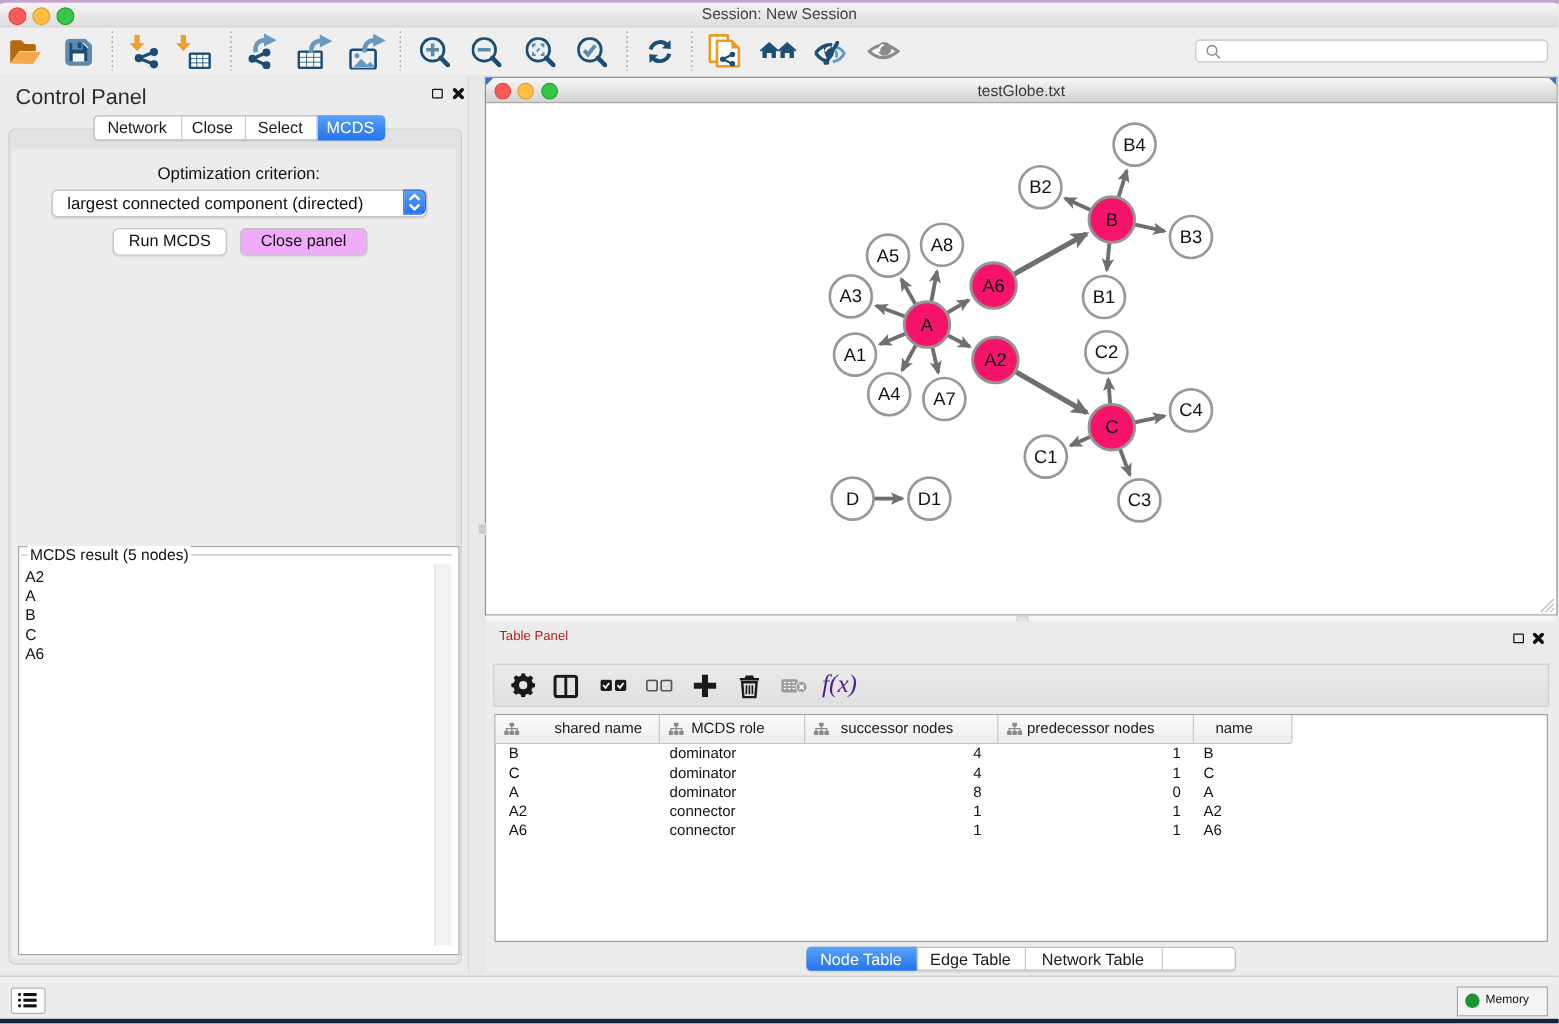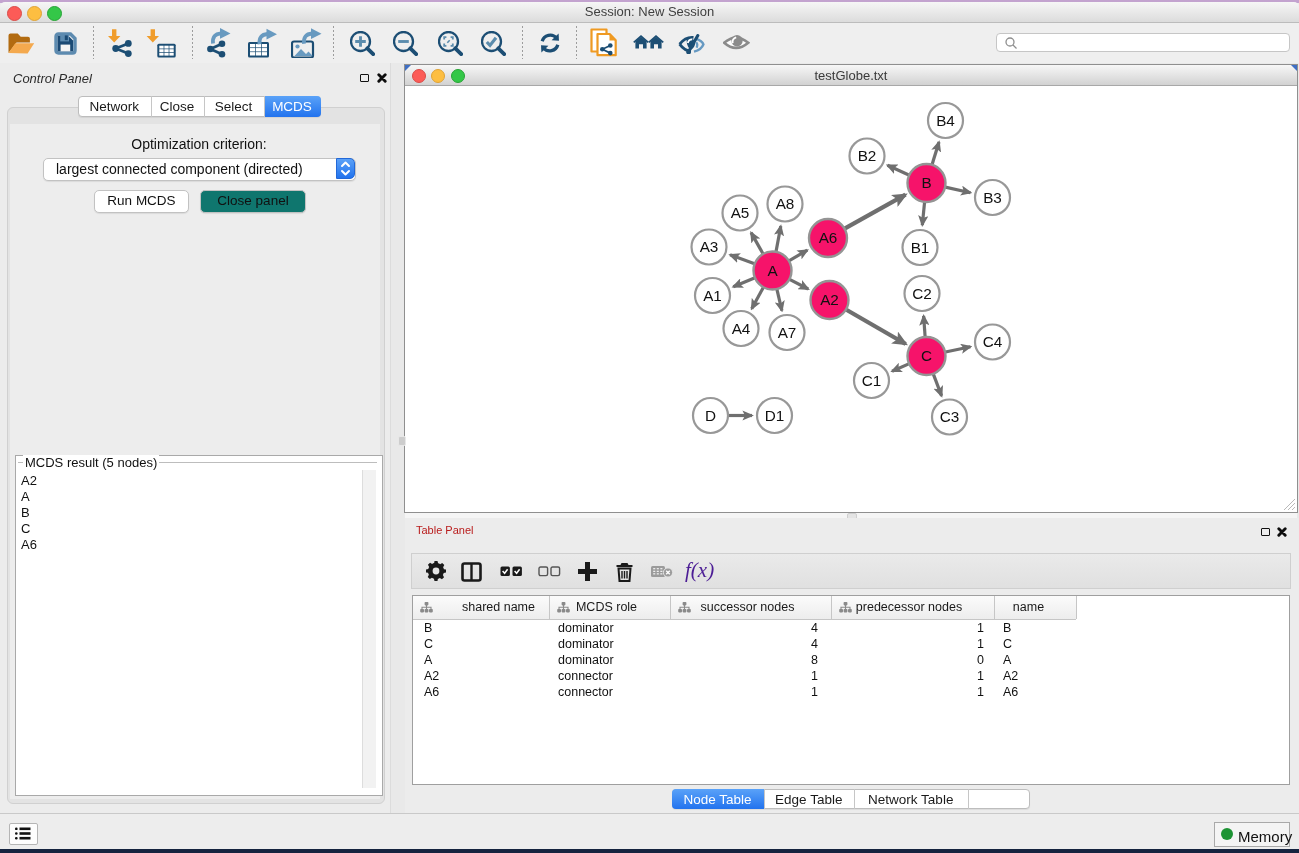--- a/index.html
+++ b/index.html
@@ -150,21 +150,21 @@
 <div class="abs" style="left:522px;top:26px;width:1px;height:33px;background-image:repeating-linear-gradient(#9c9c9c 0 1.6px, transparent 1.6px 4px);"></div>
 <div class="abs" style="left:576px;top:26px;width:1px;height:33px;background-image:repeating-linear-gradient(#9c9c9c 0 1.6px, transparent 1.6px 4px);"></div>
 
 <div class="abs" style="left:996px;top:33px;width:292px;height:17px;background:#fff;border:1px solid #c6c6c6;border-radius:4px;"></div>
 <svg class="abs" style="left:1004px;top:36px" width="14" height="14" viewBox="0 0 14 14">
     <circle cx="6" cy="6" r="4" fill="none" stroke="#8e8e8e" stroke-width="1.3"></circle>
     <line x1="9" y1="9" x2="12.5" y2="12.5" stroke="#8e8e8e" stroke-width="1.3"></line>
   </svg>
 
 <div class="abs" style="left:0;top:63px;width:391px;height:750px;background:#ececec;"></div>
-<div class="abs" style="left:13px;top:71px;font-size:13px;color:#2b2b2b;font-style:italic;">Control Panel</div>
+<div class="abs" style="left:13px;top:71px;font-size:18px;color:#2b2b2b;">Control Panel</div>
 
 <div class="abs" style="left:360px;top:73.5px;width:6.5px;height:6.5px;border:1.5px solid #111;border-radius:1px;"></div>
 <svg class="abs" style="left:377.3px;top:73.2px" width="10" height="10" viewBox="0 0 10 10">
     <path d="M1.8,1.8 L8.2,8.2 M8.2,1.8 L1.8,8.2" stroke="#0d0d0d" stroke-width="2.9" stroke-linecap="round"></path>
   </svg>
 
 <div class="abs" style="left:7px;top:107px;width:376px;height:695px;background:#e3e3e3;border:1px solid #d0d0d0;border-radius:6px;"></div>
 <div class="abs" style="left:10px;top:124px;width:370px;height:675px;background:#ededed;"></div>
 
 <div class="abs" style="left:78px;top:96px;width:242.5px;height:21px;background:#fff;border:1px solid #bdbdbd;border-radius:4px;box-sizing:border-box;box-shadow:0 1px 1px rgba(0,0,0,0.07);"></div>
@@ -181,21 +181,21 @@
 
 <div class="abs" style="left:43px;top:158px;width:311px;height:21px;background:#fff;border:1px solid #c2c2c2;border-radius:5px;box-shadow:0 1px 1px rgba(0,0,0,0.08);"></div>
 <div class="abs" style="left:56px;top:160.5px;font-size:14px;color:#111;">largest connected component (directed)</div>
 <div class="abs" style="left:336px;top:158px;width:19px;height:21px;background:linear-gradient(#5ba1f7,#2273ee);border-radius:0 5px 5px 0;border:1px solid #2268d8;box-sizing:border-box;"></div>
 <svg class="abs" style="left:338px;top:160px" width="15" height="17" viewBox="0 0 15 17">
     <path d="M4,6 L7.5,2.5 L11,6" fill="none" stroke="#fff" stroke-width="2" stroke-linecap="round" stroke-linejoin="round"></path>
     <path d="M4,11 L7.5,14.5 L11,11" fill="none" stroke="#fff" stroke-width="2" stroke-linecap="round" stroke-linejoin="round"></path>
   </svg>
 
 <div class="abs" style="left:94px;top:190px;width:93px;height:21px;background:#fff;border:1px solid #c2c2c2;border-radius:5px;box-shadow:0 1px 1px rgba(0,0,0,0.08);text-align:center;font-size:13.5px;color:#111;line-height:20px;">Run MCDS</div>
-<div class="abs" style="left:200px;top:190px;width:104px;height:21px;background:#0f766e;border:1px solid #c2c2c2;border-radius:5px;box-shadow:0 1px 1px rgba(0,0,0,0.08);text-align:center;font-size:13.5px;color:#111;line-height:20px;">Close panel</div>
+<div class="abs" style="left:200px;top:190px;width:104px;height:21px;background:#f0abfc;border:1px solid #c2c2c2;border-radius:5px;box-shadow:0 1px 1px rgba(0,0,0,0.08);text-align:center;font-size:13.5px;color:#111;line-height:20px;">Close panel</div>
 
 <div class="abs" style="left:15px;top:455px;width:366px;height:339px;background:#fff;border:1px solid #a9a9a9;"></div>
 <div class="abs" style="left:18px;top:462px;width:359px;height:0;border-top:1px solid #bdbdbd;"></div>
 <div class="abs" style="left:23px;top:455px;background:#fff;padding:0 2px;font-size:13px;color:#111;">MCDS result (5 nodes)</div>
 <div class="abs" style="left:362px;top:470px;width:13px;height:318px;background:#f2f2f2;border-left:1px solid #ddd;"></div>
 <div class="abs" style="left:21px;top:473px;font-size:13px;color:#111;line-height:16px;">A2<br>A<br>B<br>C<br>A6</div>
 
 <div class="abs" style="left:390px;top:63px;width:1px;height:750px;background:#dcdcdc;"></div>
 
 <div class="abs" style="left:391px;top:63px;width:908px;height:750px;background:#e9e9e9;"></div>
@@ -432,15 +432,15 @@
       <rect x="0" y="0.5" width="2.6" height="2.6" rx="1.2"></rect>
       <rect x="0" y="5.2" width="2.6" height="2.6" rx="1.2"></rect>
       <rect x="0" y="9.9" width="2.6" height="2.6" rx="1.2"></rect>
       <rect x="4.5" y="0.5" width="11" height="2.6"></rect>
       <rect x="4.5" y="5.2" width="11" height="2.6"></rect>
       <rect x="4.5" y="9.9" width="11" height="2.6"></rect>
     </g>
   </svg>
 <div class="abs" style="left:1214px;top:822px;width:74px;height:23px;background:#f4f4f4;border:1px solid #a9a9a9;"></div>
 <div class="abs" style="left:1221px;top:828px;width:12px;height:12px;border-radius:50%;background:#1d9334;"></div>
-<div class="abs" style="left:1238px;top:828px;font-size:15px;color:#111;">Memory</div>
+<div class="abs" style="left:1238px;top:828px;font-size:10px;color:#111;">Memory</div>
 
 <div class="abs" style="left:0;top:849px;width:1299px;height:4px;background:#15233f;"></div>
 
 </body></html>

